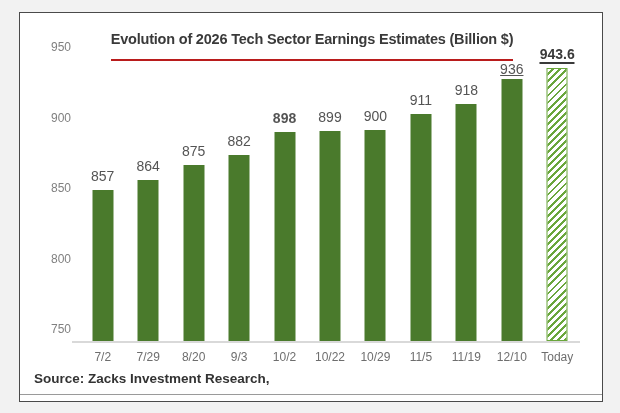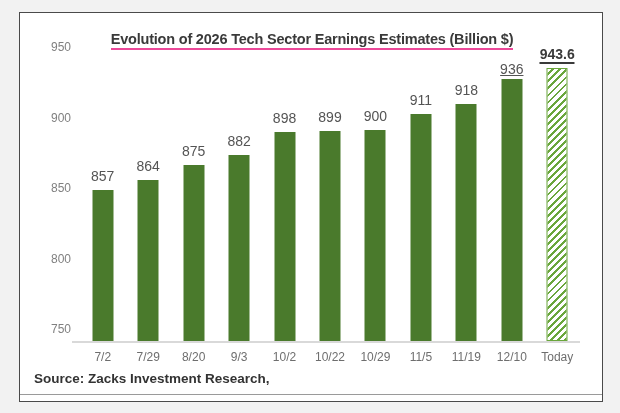--- a/index.html
+++ b/index.html
@@ -43,22 +43,22 @@
     top: 18px;
     width: 584px;
     text-align: center;
     font-size: 14.5px;
     font-weight: bold;
     color: #3a3a3a;
     letter-spacing: -0.2px;
     white-space: nowrap;
   }
   #chart-title span {
-    border-bottom: 2px solid #ec4899;
-    padding-bottom: 1px;
+    border-bottom: 2px solid #b91c1c;
+    padding-bottom: 12px;
   }
 
   
   #plot-area {
     position: absolute;
     left: 60px;
     top: 48px;
     width: 500px;
     height: 282px;
   }
@@ -191,21 +191,21 @@
             <div class="bar-value" style="bottom: 184.25px;">875</div>
             <div class="x-tick-label">8/20</div>
           </div>
           <div class="bar-slot" style="left: 136.364px; width: 45.4545px;">
             <div class="bar" style="height: 186.12px;"></div>
             <div class="bar-value" style="bottom: 194.12px;">882</div>
             <div class="x-tick-label">9/3</div>
           </div>
           <div class="bar-slot" style="left: 181.818px; width: 45.4545px;">
             <div class="bar" style="height: 208.68px;"></div>
-            <div class="bar-value" style="bottom: 216.68px;">898</div>
+            <div class="bar-value" style="bottom: 216.68px; font-weight: bold;">898</div>
             <div class="x-tick-label">10/2</div>
           </div>
           <div class="bar-slot" style="left: 227.273px; width: 45.4545px;">
             <div class="bar" style="height: 210.09px;"></div>
             <div class="bar-value" style="bottom: 218.09px;">899</div>
             <div class="x-tick-label">10/22</div>
           </div>
           <div class="bar-slot" style="left: 272.727px; width: 45.4545px;">
             <div class="bar" style="height: 211.5px;"></div>
             <div class="bar-value" style="bottom: 219.5px;">900</div>

